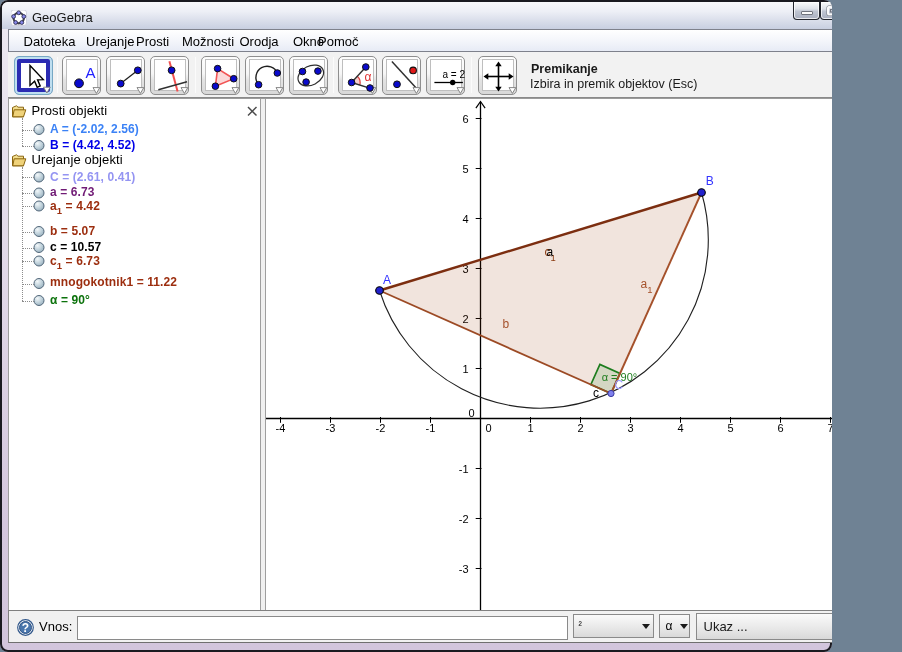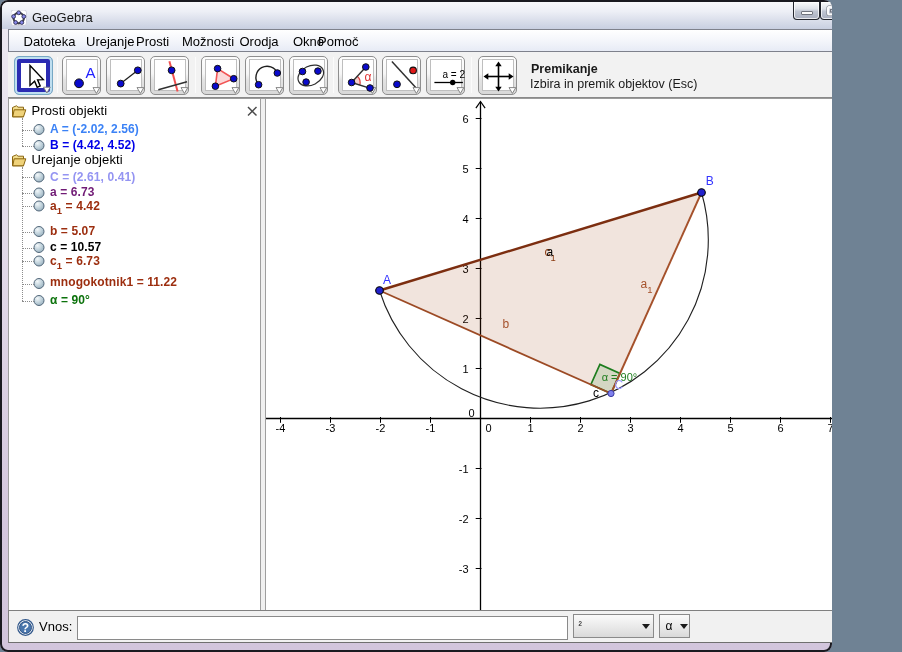--- a/index.html
+++ b/index.html
@@ -394,15 +394,19 @@
       <span id="vnos">Vnos:</span>
       <div id="infield"></div>
       <div class="dd" style="left:563.5px;top:2.5px;width:81px;height:24px">
         <span style="position:absolute;left:5px;top:4px;font-size:10px">²</span>
         <div class="arr" style="left:68px;top:9px"></div>
       </div>
       <div class="dd" style="left:649.5px;top:2.5px;width:31px;height:24px">
         <span style="position:absolute;left:6px;top:4px;font-size:12px">α</span>
         <div class="arr" style="left:20px;top:9px"></div>
       </div>
+      <div class="dd" style="left:686.5px;top:1.5px;width:195px;height:27px">
+        <span style="position:absolute;left:7px;top:5px;font-size:13px;color:#1A1A1A">Ukaz ...</span>
+        <div class="arr" style="left:181px;top:11px"></div>
+      </div>
     </div>
   </div>
 </div>
 
 </body></html>

